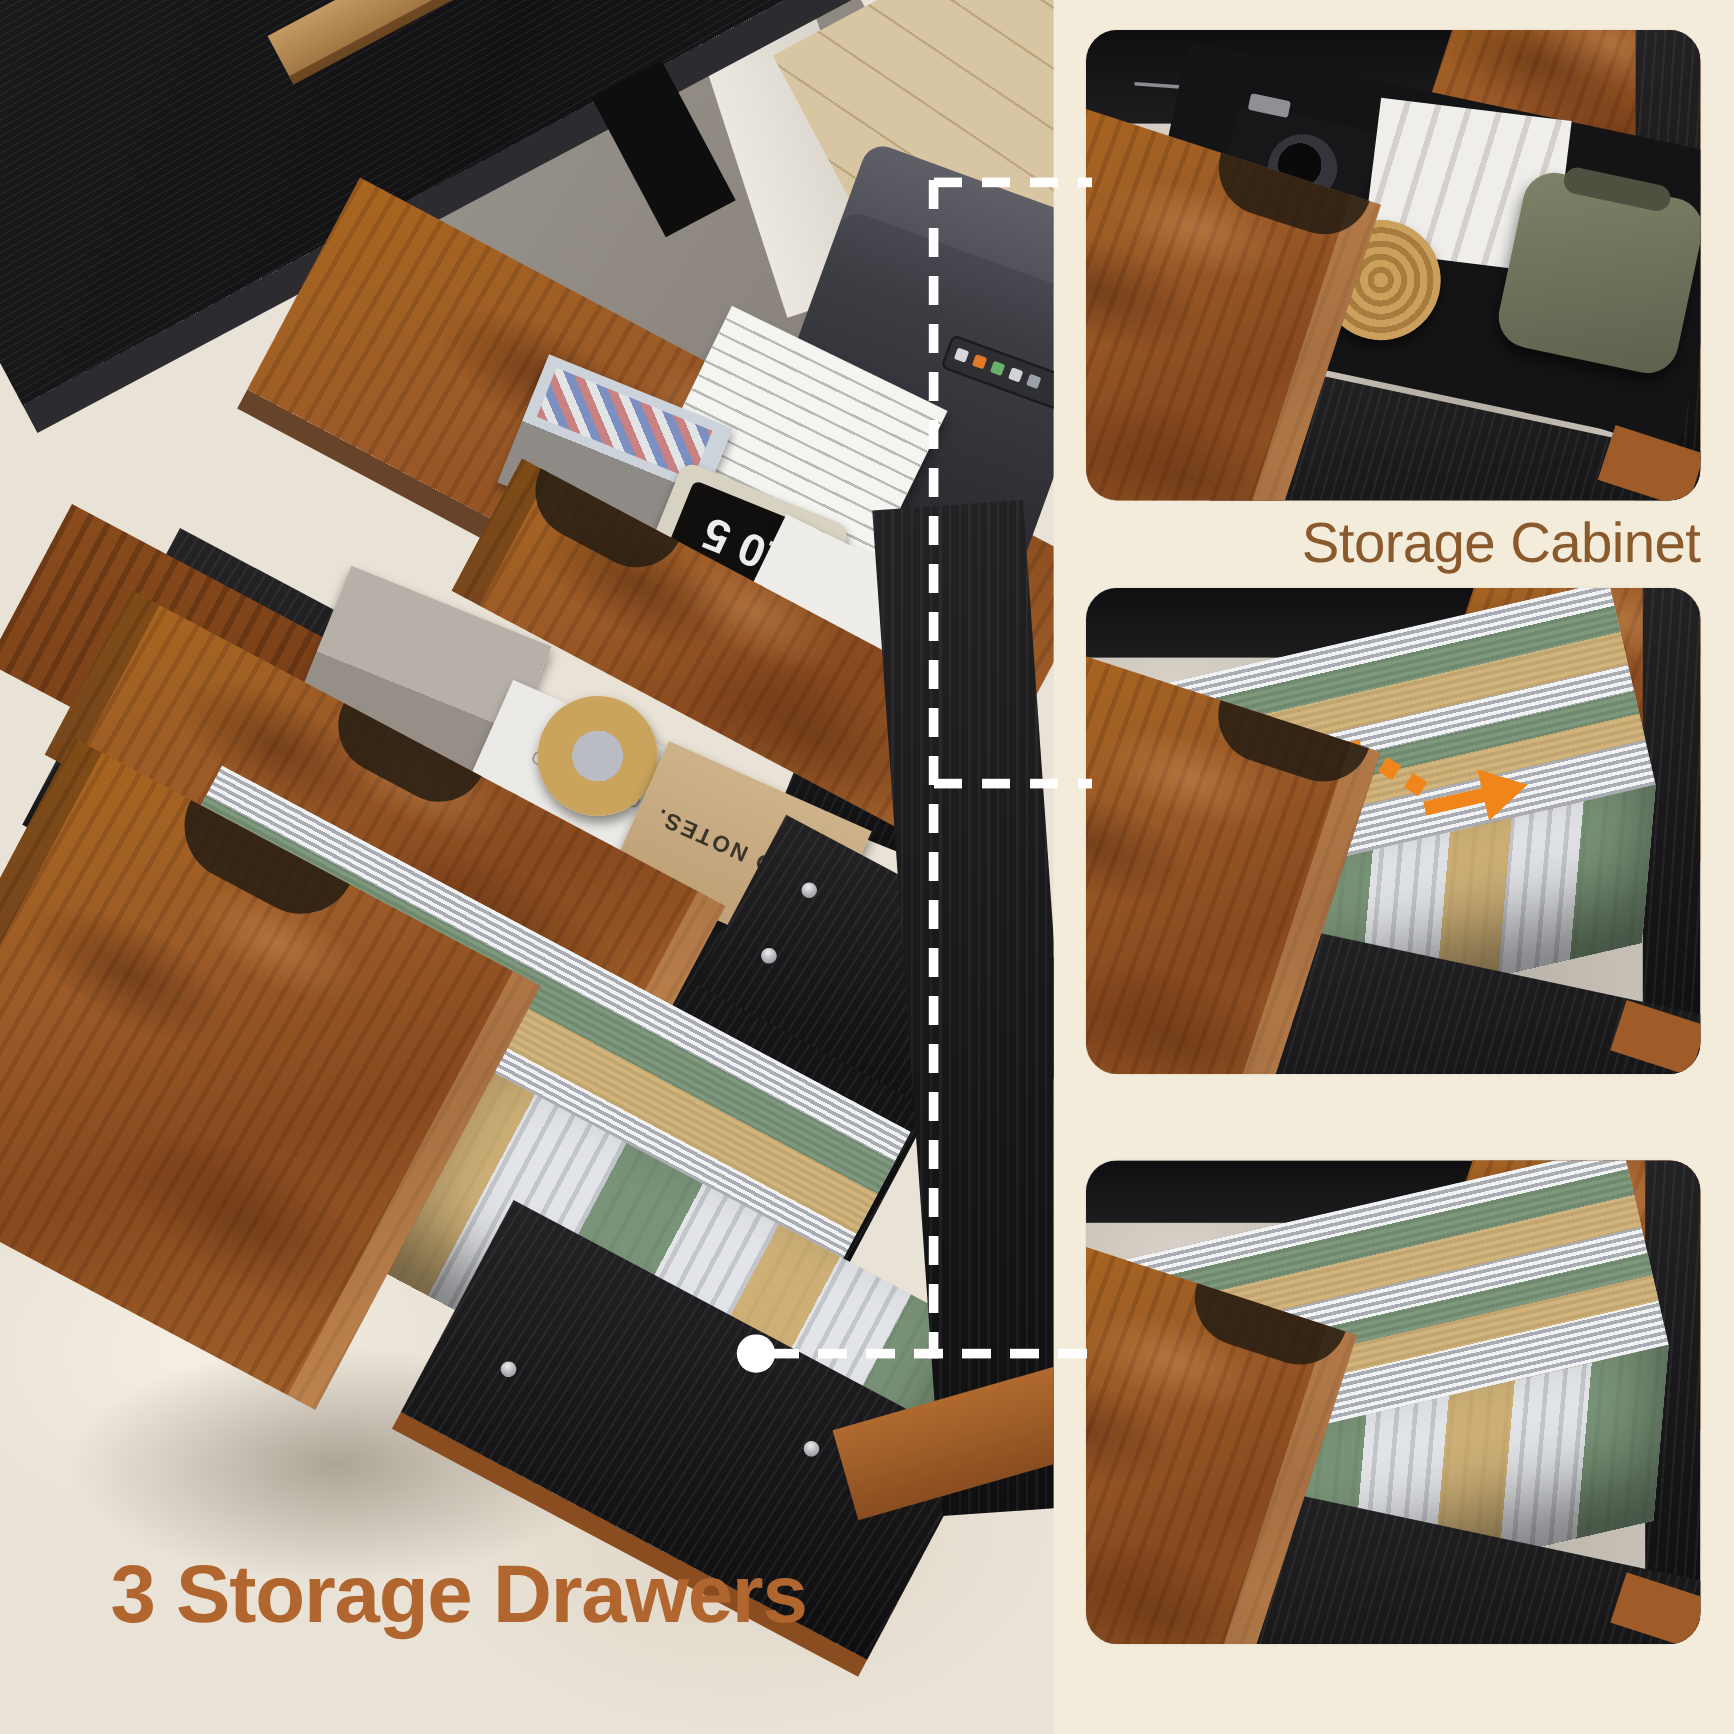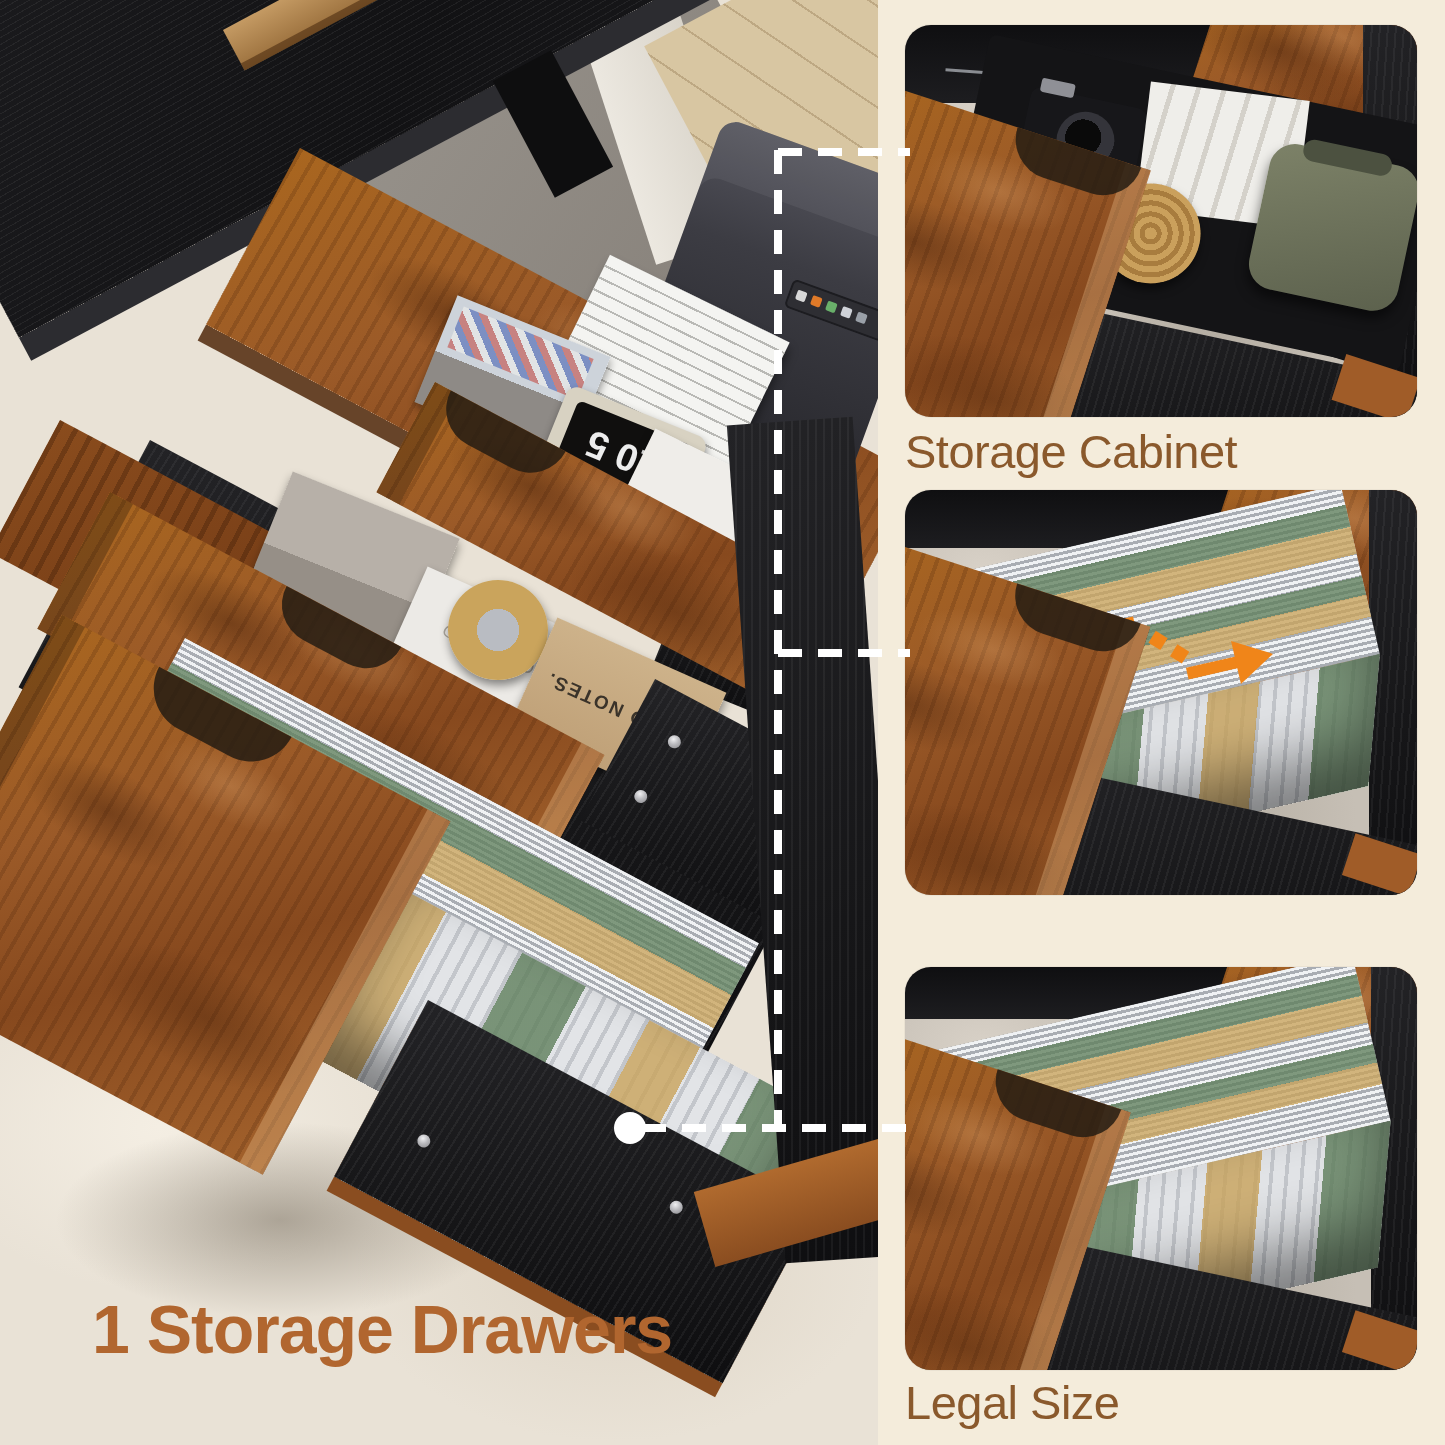--- a/index.html
+++ b/index.html
@@ -65,21 +65,21 @@
       repeating-linear-gradient(90deg,#e2e4e7 0 12px,#c3c6cb 12px 16px);
     box-shadow:inset 0 -40px 60px rgba(0,0,0,.45);
   }
   .notch{position:absolute;top:0;width:130px;height:40px;background:#241c13;opacity:.85;border-radius:0 0 65px 65px}
   .screw{position:absolute;width:13px;height:13px;border-radius:50%;background:radial-gradient(circle at 35% 35%,#f0f0f2 0%,#b9b9bd 45%,#86868a 100%)}
   .edgeR{box-shadow:inset -26px 0 0 rgba(255,214,160,.28), inset 26px 0 0 rgba(0,0,0,.25)}
   
   #main-photo{left:0;top:0;width:878px;height:1445px;overflow:hidden}
   #right-col{left:878px;top:0;width:567px;height:1445px}
   .panel{left:27px;width:512px;border-radius:26px;overflow:hidden;box-shadow:0 0 0 1px rgba(0,0,0,.04)}
-  .caption{left:27px;width:512px;height:58px;line-height:58px;text-align:left;
+  .caption{left:27px;width:512px;height:58px;line-height:58px;text-align:right;
            font-size:47px;letter-spacing:-.5px;color:var(--caption,#8a592c)}
   #headline{left:92px;top:1290px;font-size:68px;font-weight:bold;letter-spacing:-1px;
             color:var(--headline,#b1662f);z-index:40;white-space:nowrap}
   .dash-h{height:8px;background:repeating-linear-gradient(90deg,var(--connector,#fff) 0 24px,transparent 24px 40px);z-index:50}
   .dash-v{width:8px;background:repeating-linear-gradient(180deg,var(--connector,#fff) 0 24px,transparent 24px 40px);z-index:50}
   .dot{width:32px;height:32px;border-radius:50%;background:var(--connector,#fff);z-index:51}
   .upside{transform:rotate(180deg);display:inline-block}
   .paper-lines{background:repeating-linear-gradient(180deg,transparent 0 11px,#b9b9b5 11px 13px)}
   .arrow-shaft{position:absolute;height:12px;background:var(--arrow-orange,#f08519)}
   .arrow-head{position:absolute;width:0;height:0;border-top:22px solid transparent;border-bottom:22px solid transparent}
@@ -187,21 +187,21 @@
     <span class="screw" style="left:310px;top:60px"></span>
   </div>
   <div class="abs wood edgeR" style="left:62px;top:615px;width:440px;height:400px;transform:rotate(28deg);transform-origin:0 0">
     <div class="notch" style="left:110px;width:150px;height:46px"></div>
   </div>
 
   <div class="abs blackwood" style="left:756px;top:420px;width:126px;height:840px;transform:rotate(-4deg)"></div>
   <div class="abs" style="left:700px;top:1158px;width:235px;height:78px;transform:rotate(-16deg);
               background:linear-gradient(180deg,#b06a2e,#8a4d20)"></div>
 
-  <div class="abs" id="headline">1 Storage Drawers</div>
+  <div class="abs" id="headline">3 Storage Drawers</div>
 </div>
 
 <div class="abs" id="right-col">
 
   <div class="abs panel rug-p" style="top:25px;height:392px">
     <div class="abs" style="left:0;top:0;width:100%;height:78px;background:linear-gradient(180deg,#0f0f11,#1d1d20)"></div>
     <div class="abs" style="left:40px;top:58px;width:420px;height:3px;background:#8a8d92;transform:rotate(4deg)"></div>
     <div class="abs wood" style="right:-30px;top:-20px;width:250px;height:160px;transform:rotate(18deg);box-shadow:0 10px 0 #0d0d0f"></div>
     <div class="abs wood" style="right:-40px;top:150px;width:230px;height:170px;transform:rotate(18deg);box-shadow:0 10px 0 #0d0d0f"></div>
     <div class="abs blackwood" style="right:0;top:0;width:54px;height:100%"></div>
@@ -266,20 +266,19 @@
       <div class="abs file-faces" style="left:0;top:55%;width:100%;height:45%;transform:skewX(-18deg);transform-origin:0 0"></div>
     </div>
     <div class="abs blackwood" style="left:80px;bottom:-58px;width:480px;height:150px;transform:rotate(12deg)">
       <span class="screw" style="left:40px;top:34px"></span>
     </div>
     <div class="abs wood edgeR" style="left:-50px;top:56px;width:290px;height:380px;transform:rotate(18deg);transform-origin:0 0">
       <div class="notch" style="left:150px"></div>
     </div>
     <div class="abs" style="right:0;bottom:6px;width:70px;height:44px;transform:rotate(18deg);background:#a05c28"></div>
   </div>
-  <div class="abs caption" style="top:1374px">Legal Size</div>
 </div>
 
 <div class="abs dash-v" style="left:774px;top:150px;height:982px"></div>
 <div class="abs dash-h" style="left:778px;top:148px;width:132px"></div>
 <div class="abs dash-h" style="left:778px;top:649px;width:132px"></div>
 <div class="abs dash-h" style="left:642px;top:1124px;width:268px"></div>
 <div class="abs dot" style="left:614px;top:1112px"></div>
 
 </body></html>

